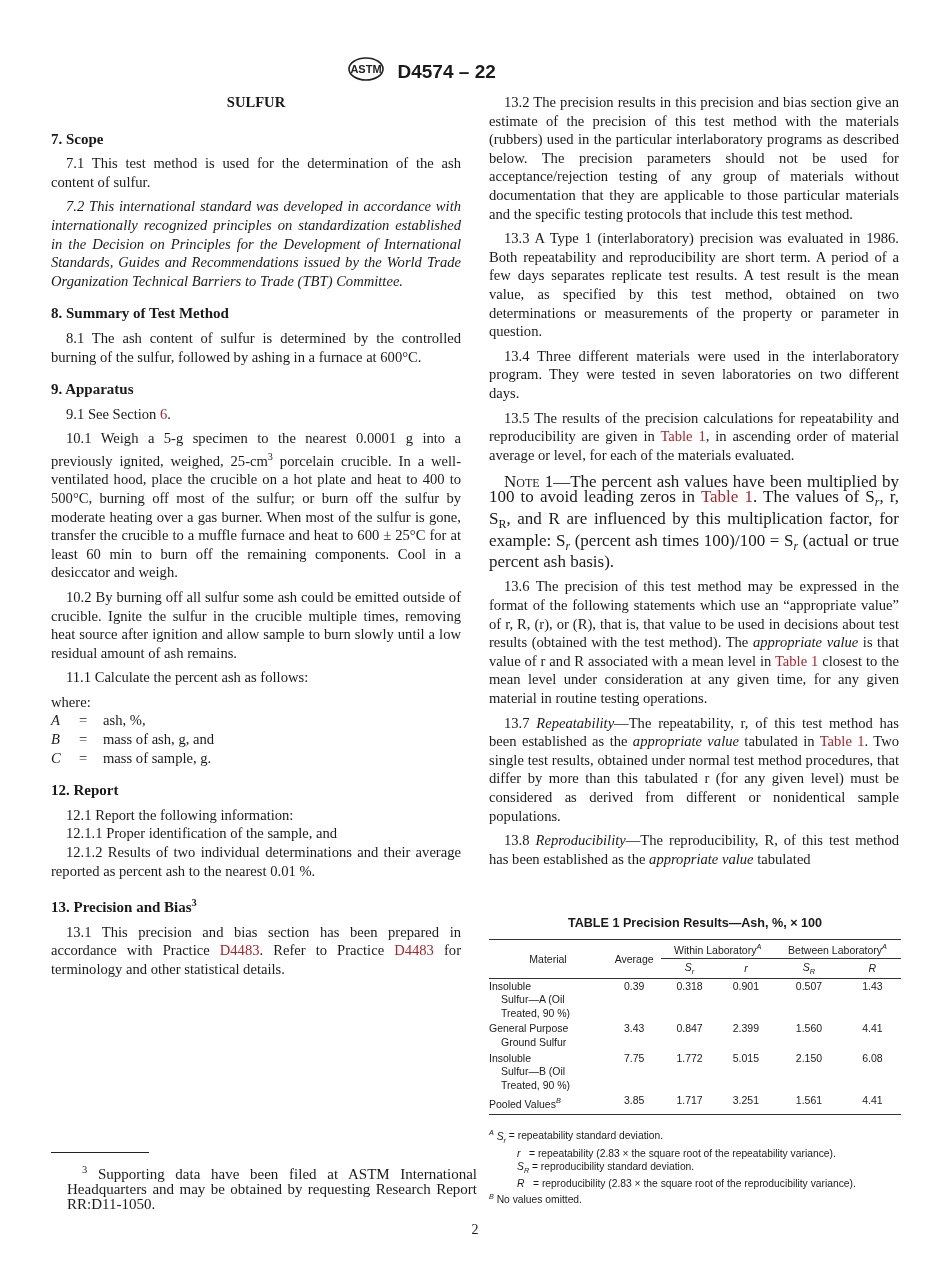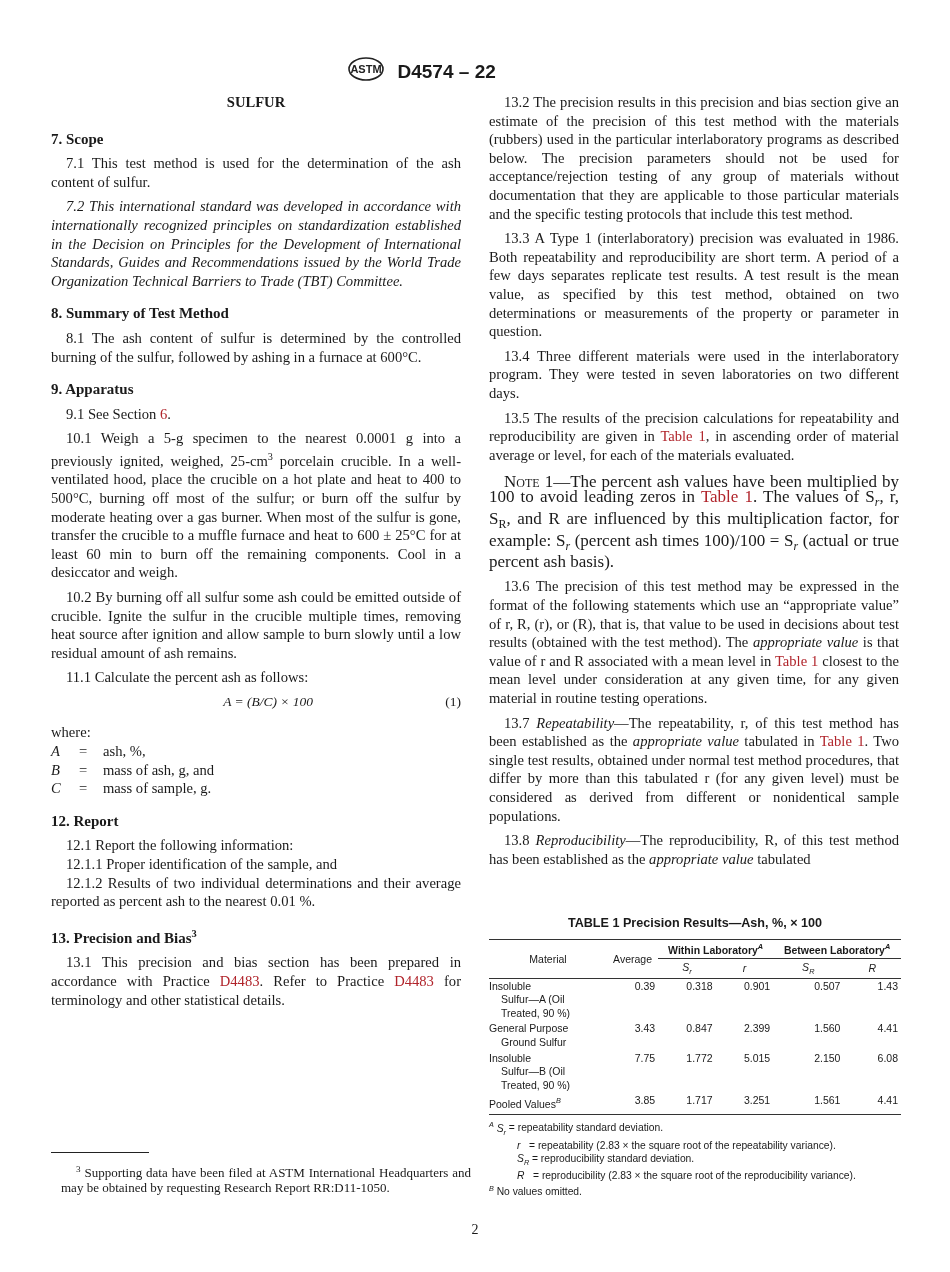--- a/index.html
+++ b/index.html
@@ -25,32 +25,32 @@
   .var-row { display:flex; text-indent:0; }
   .var-row .v { width:28px; font-style:italic; }
   .var-row .eqs { width:24px; }
   .note { font-size:17px; line-height:15.2px; text-indent:15px; margin:10px 0 8px 0; }
   .note .smallcaps { font-variant:small-caps; }
   .table-wrap { position:absolute; left:489px; top:916px; width:412px; font-family:"Liberation Sans", sans-serif; font-size:10.5px; }
   .table-title { text-align:center; font-weight:bold; font-size:12.6px; margin-bottom:9px; }
   table { border-collapse:collapse; width:100%; }
   thead tr.top th { border-top:1.5px solid #333; }
   th { font-weight:normal; padding:2px 3px; }
-  td { padding:1px 3px; vertical-align:top; text-align:right; line-height:13.6px; }
+  td { padding:1px 3px; vertical-align:top; text-align:center; line-height:13.6px; }
   td.mat { text-align:left; padding-left:0; width:115px; }
   td.mat .ind { padding-left:12px; display:block; }
-  .sub-border { border-bottom:1px solid #333;font-weight:bold; }
+  .sub-border { border-bottom:1px solid #333; }
   thead tr.last th { border-bottom:1px solid #333; }
   tbody tr:last-child td { border-bottom:1.5px solid #333; padding-bottom:3px; }
-  .tfoot { font-size:10.3px; line-height:13px; margin-top:3px; }
+  .tfoot { font-size:10.3px; line-height:13px; margin-top:11px; }
   .tfoot .ind { padding-left:28px; }
   sup { font-size:70%; }
   sub { font-size:70%; }
   .footnote-rule { position:absolute; left:51px; top:1152px; width:98px; border-top:1px solid #222; }
-  .footnote { position:absolute; left:61px; top:1162px; width:410px; font-size:13px; line-height:15px; text-align:justify; }
+  .footnote { position:absolute; left:67px; top:1162px; width:410px; font-size:15px; line-height:15px; text-align:justify; }
   .footnote p { text-indent:15px; margin:0; }
   .page-num { position:absolute; top:1222px; left:0; width:950px; text-align:center; font-size:14px; }
 </style>
 </head>
 <body>
 
 <div class="header">
   <span class="logo">
     <svg width="40" height="26" viewBox="0 0 40 26">
       <ellipse cx="20" cy="13" rx="17" ry="11" fill="none" stroke="#222" stroke-width="1.6"></ellipse>
@@ -70,24 +70,20 @@
   <h3>8.  Summary of Test Method</h3>
   <p>8.1  The ash content of sulfur is determined by the controlled burning of the sulfur, followed by ashing in a furnace at 600°C.</p>
 
   <h3>9.  Apparatus</h3>
   <p><span>9.1  See Section </span><span class="link">6</span><span>.</span></p>
 
   <p><span>10.1  Weigh a 5-g specimen to the nearest 0.0001 g into a previously ignited, weighed, 25-cm</span><sup>3</sup><span> porcelain crucible. In a well-ventilated hood, place the crucible on a hot plate and heat to 400 to 500°C, burning off most of the sulfur; or burn off the sulfur by moderate heating over a gas burner. When most of the sulfur is gone, transfer the crucible to a muffle furnace and heat to 600 ± 25°C for at least 60 min to burn off the remaining components. Cool in a desiccator and weigh.</span></p>
   <p>10.2  By burning off all sulfur some ash could be emitted outside of crucible. Ignite the sulfur in the crucible multiple times, removing heat source after ignition and allow sample to burn slowly until a low residual amount of ash remains.</p>
 
   <p>11.1  Calculate the percent ash as follows:</p>
-  <div class="eq">
-    <span class="formula ital">A = (B/C) × 100</span>
-    <span class="num">(1)</span>
-  </div>
   <p class="where">where:</p>
   <div class="var-row">
     <span class="v">A</span>
       <span class="eqs">=</span>
       <span>ash, %,</span>
   </div>
   <div class="var-row">
     <span class="v">B</span>
       <span class="eqs">=</span>
       <span>mass of ash, g, and</span>

